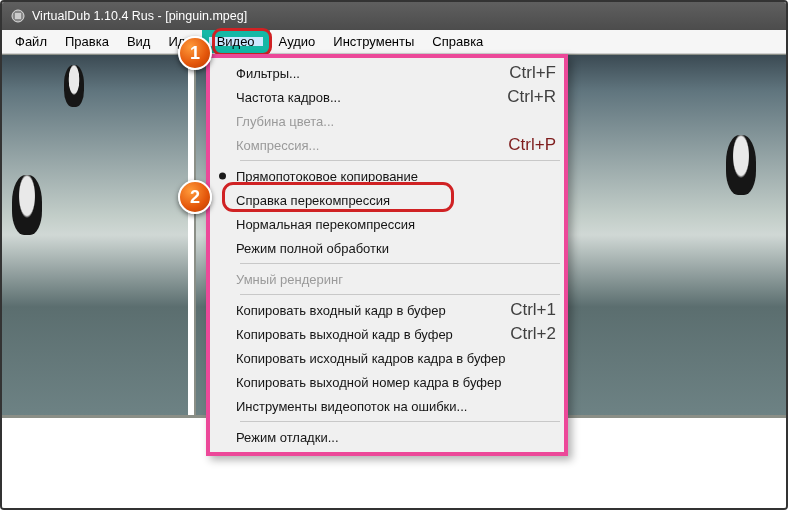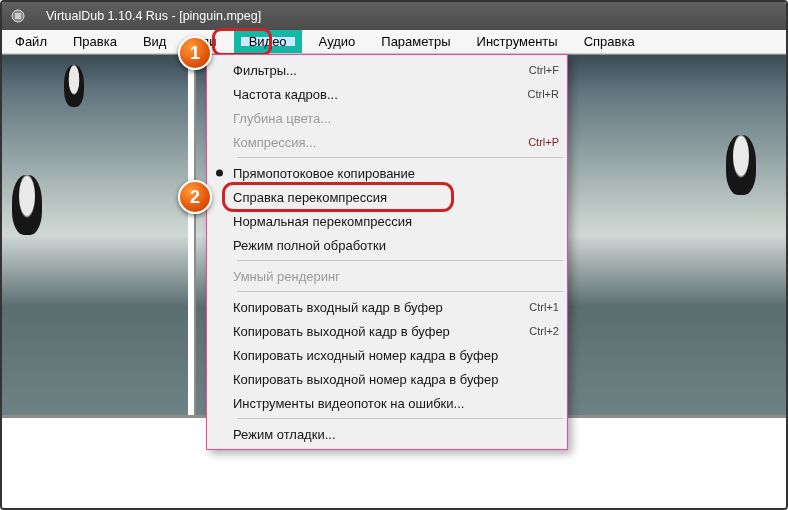--- a/index.html
+++ b/index.html
@@ -17,38 +17,38 @@
   }
 
   
   .titlebar {
     background: linear-gradient(#5f5f5f, #4c4c4c);
     color: #fff;
     height: 28px;
     display: flex;
     align-items: center;
     padding: 0 8px;
-    gap: 20px;
+    gap: 6px;
     font-size: 12.5px;
   }
   .titlebar .icon {
     width: 16px; height: 16px;
     display: inline-flex; align-items: center; justify-content: center;
   }
   .titlebar .icon svg { width: 16px; height: 16px; }
 
   
   .menubar {
     background: #f6f6f6;
     height: 24px;
     display: flex;
     align-items: stretch;
     border-bottom: 1px solid #d0d0d0;
     padding: 0 4px;
-    gap: 8px;
+    gap: 0;
   }
   .menu-item {
     padding: 0 9px;
     display: flex;
     align-items: center;
     cursor: default;
     position: relative;
   }
   .menu-item.open {
     background: #cde8ff;
@@ -93,36 +93,36 @@
     border-radius: 45% 45% 40% 40%;
   }
 
   
   .dropdown {
     position: absolute;
     top: 52px;
     left: 204px;
     width: 362px;
     background: #f0f0f0;
-    border: 1px solid #ec4899;
+    border: 4px solid #ec4899;
     box-shadow: 4px 4px 8px rgba(0,0,0,0.3);
     padding: 3px 2px;
     z-index: 50;
   }
   .dd-row {
     display: flex;
     align-items: center;
     height: 24px;
     padding: 0 6px 0 24px;
     position: relative;
     color: #151515;
   }
   .dd-row.disabled { color: #9a9a9a; }
   .dd-row .label { flex: 1; white-space: nowrap; overflow:hidden; text-overflow:ellipsis;}
-  .dd-row .shortcut { color: #404040; font-size: 11px;}
+  .dd-row .shortcut { color: #404040; font-size: 17px;}
   .dd-row.disabled .shortcut { color: #7f1d1d;}
   .dd-sep {
     height: 1px;
     background: #c8c8c8;
     margin: 3px 2px 3px 28px;
   }
   .dd-bullet {
     position:absolute; left:7px; top:50%; transform:translateY(-50%);
     width:7px; height:7px; border-radius:50%; background:#1a1a1a;
   }
@@ -175,23 +175,20 @@
   <div class="menu-item">
       <span>Иди</span>
     </div>
   <div class="menu-item open">
       <span>Видео</span>
     </div>
   <div class="menu-item">
       <span>Аудио</span>
     </div>
   <div class="menu-item">
-      <span>Параметры</span>
-    </div>
-  <div class="menu-item">
       <span>Инструменты</span>
     </div>
   <div class="menu-item">
       <span>Справка</span>
     </div>
 </div>
 
 <div class="menu-highlight-ring" style="left:210px; top:26px; width:60px; height:28px;"></div>
 
 <div class="workspace">
@@ -252,21 +249,21 @@
 
   <div class="dd-row">
     <span class="label">Копировать входный кадр в буфер</span>
       <span class="shortcut">Ctrl+1</span>
   </div>
   <div class="dd-row">
     <span class="label">Копировать выходной кадр в буфер</span>
       <span class="shortcut">Ctrl+2</span>
   </div>
   <div class="dd-row">
-    <span class="label">Копировать исходный номер кадра в буфер</span>
+    <span class="label">Копировать исходный кадров кадра в буфер</span>
       <span class="shortcut"></span>
   </div>
   <div class="dd-row">
     <span class="label">Копировать выходной номер кадра в буфер</span>
       <span class="shortcut"></span>
   </div>
   <div class="dd-row">
     <span class="label">Инструменты видеопоток на ошибки...</span>
       <span class="shortcut"></span>
   </div>

